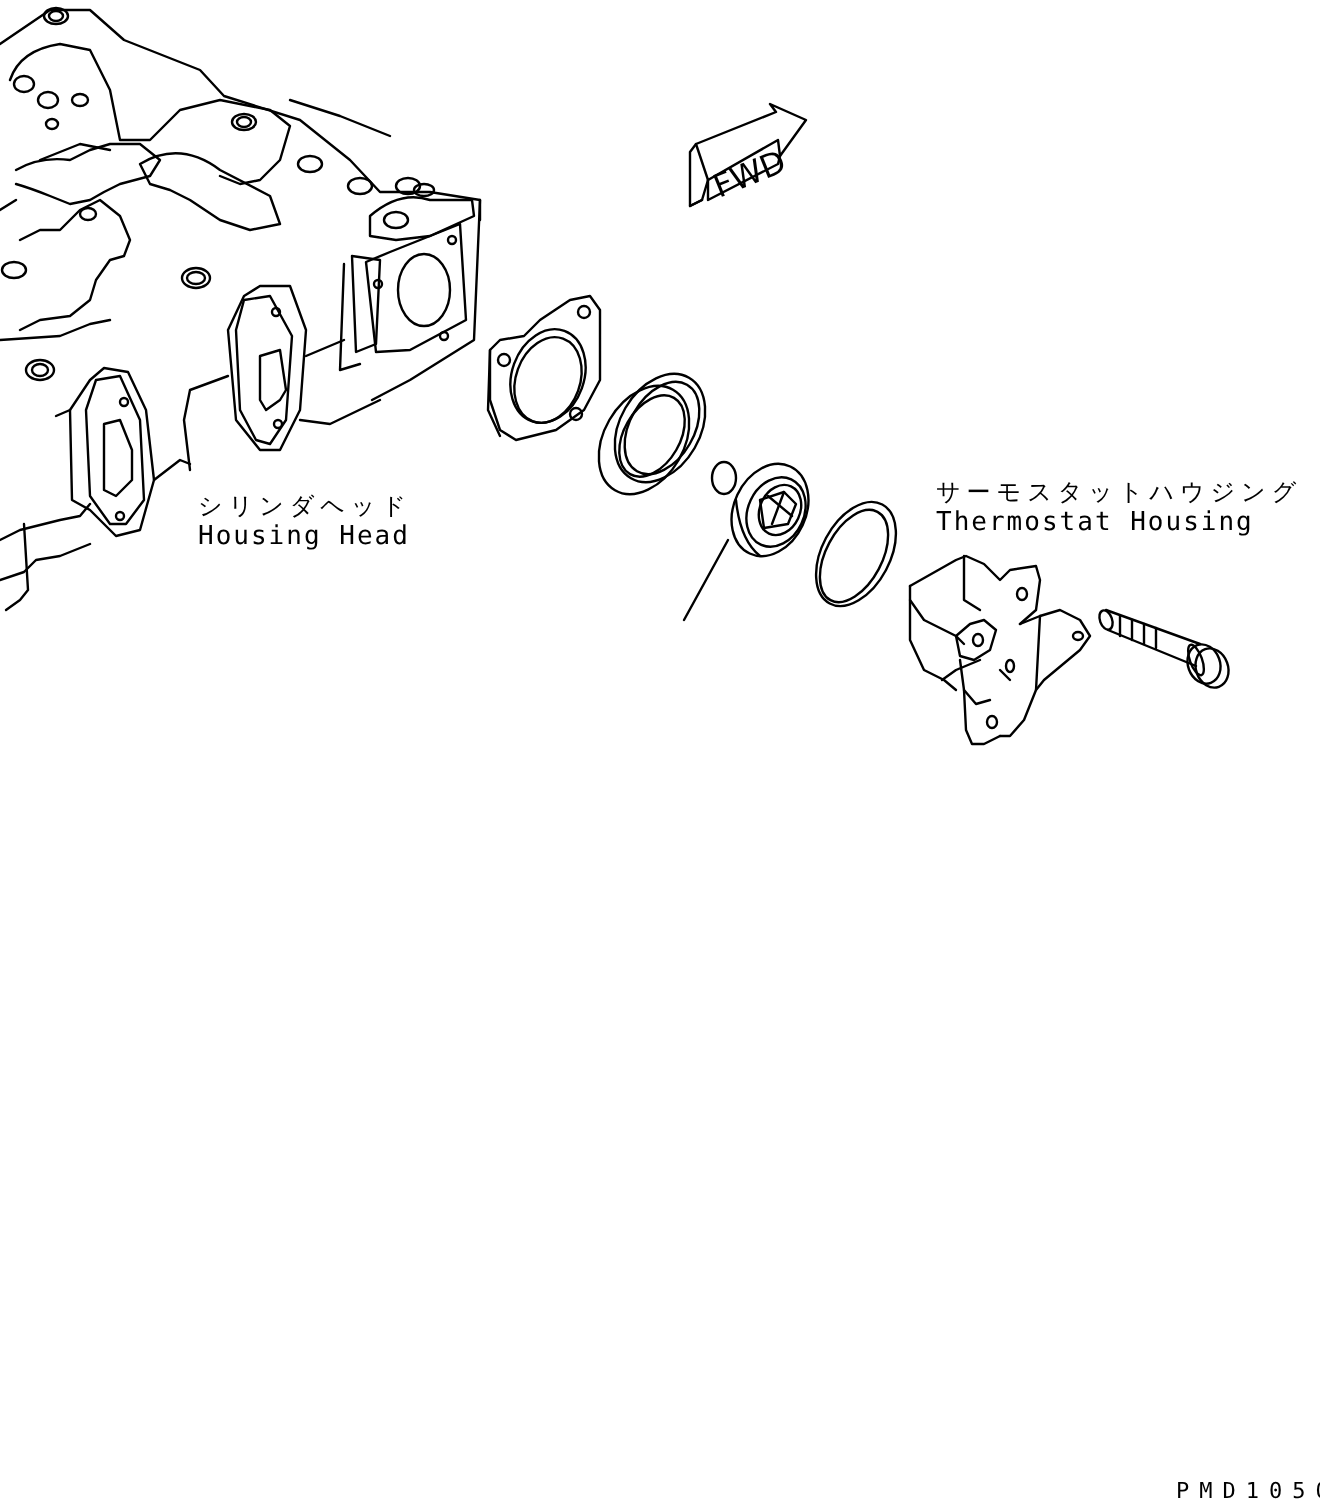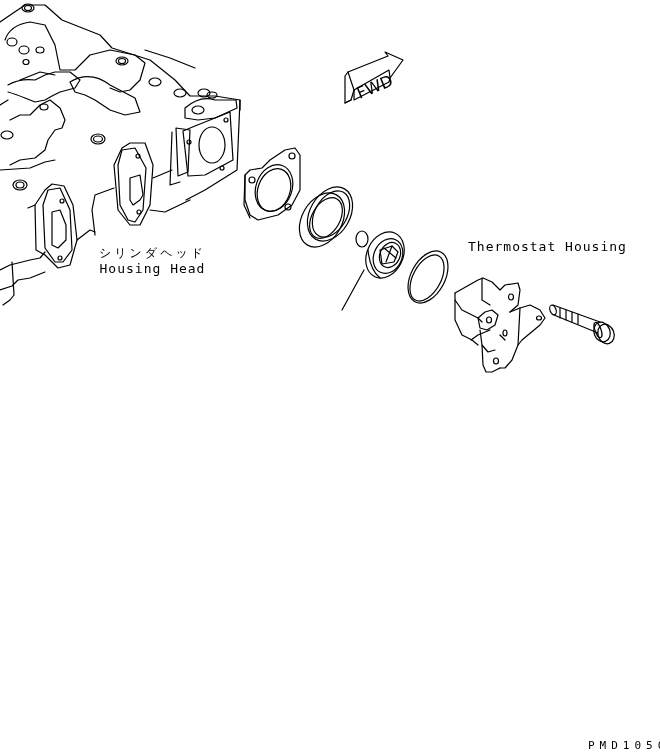--- a/index.html
+++ b/index.html
@@ -3,21 +3,21 @@
   <meta charset="utf-8">
   <style>
     html, body { margin: 0; padding: 0; background: #ffffff; }
     body { width: 660px; height: 752px; position: relative; overflow: hidden;
            font-family: "DejaVu Sans Mono", monospace; color: #000; }
     #canvas { position: absolute; left: 0; top: 0; width: 660px; height: 752px; }
     .label { position: absolute; font-family: "DejaVu Sans Mono", "Liberation Mono", monospace;
              font-size: 13px; line-height: 15px; letter-spacing: 1px; color: #000; white-space: nowrap; }
     .label .jp { display: block; letter-spacing: 3px; font-size: 12px; }
     .label .en { display: block; }
-    #cyl-label { left: 99px; top: 246px; text-align: center; }
+    #cyl-label { left: 99px; top: 246px; }
     #thermo-label { left: 468px; top: 239px; }
     #code-label { left: 588px; top: 738px; font-size: 11px; letter-spacing: 5px; }
     #fwd-text { font-family: "DejaVu Sans", sans-serif; }
   </style>
 </head>
 <body>
 
 <svg id="canvas" width="660" height="752" viewBox="0 0 660 752" fill="none" stroke="#000" stroke-width="1.2" stroke-linejoin="round" stroke-linecap="round">
 
   <g>
@@ -160,16 +160,17 @@
     <ellipse cx="598" cy="330" rx="3" ry="8" transform="rotate(-20 598 330)"></ellipse>
   </g>
 </svg>
 
 <div id="cyl-label" class="label">
   <span class="jp">シリンダヘッド</span>
   <span class="en">Housing Head</span>
 </div>
 
 <div id="thermo-label" class="label">
+  <span class="jp">サーモスタットハウジング</span>
   <span class="en">Thermostat Housing</span>
 </div>
 
 <div id="code-label" class="label">PMD1050</div>
 
 </body></html>

